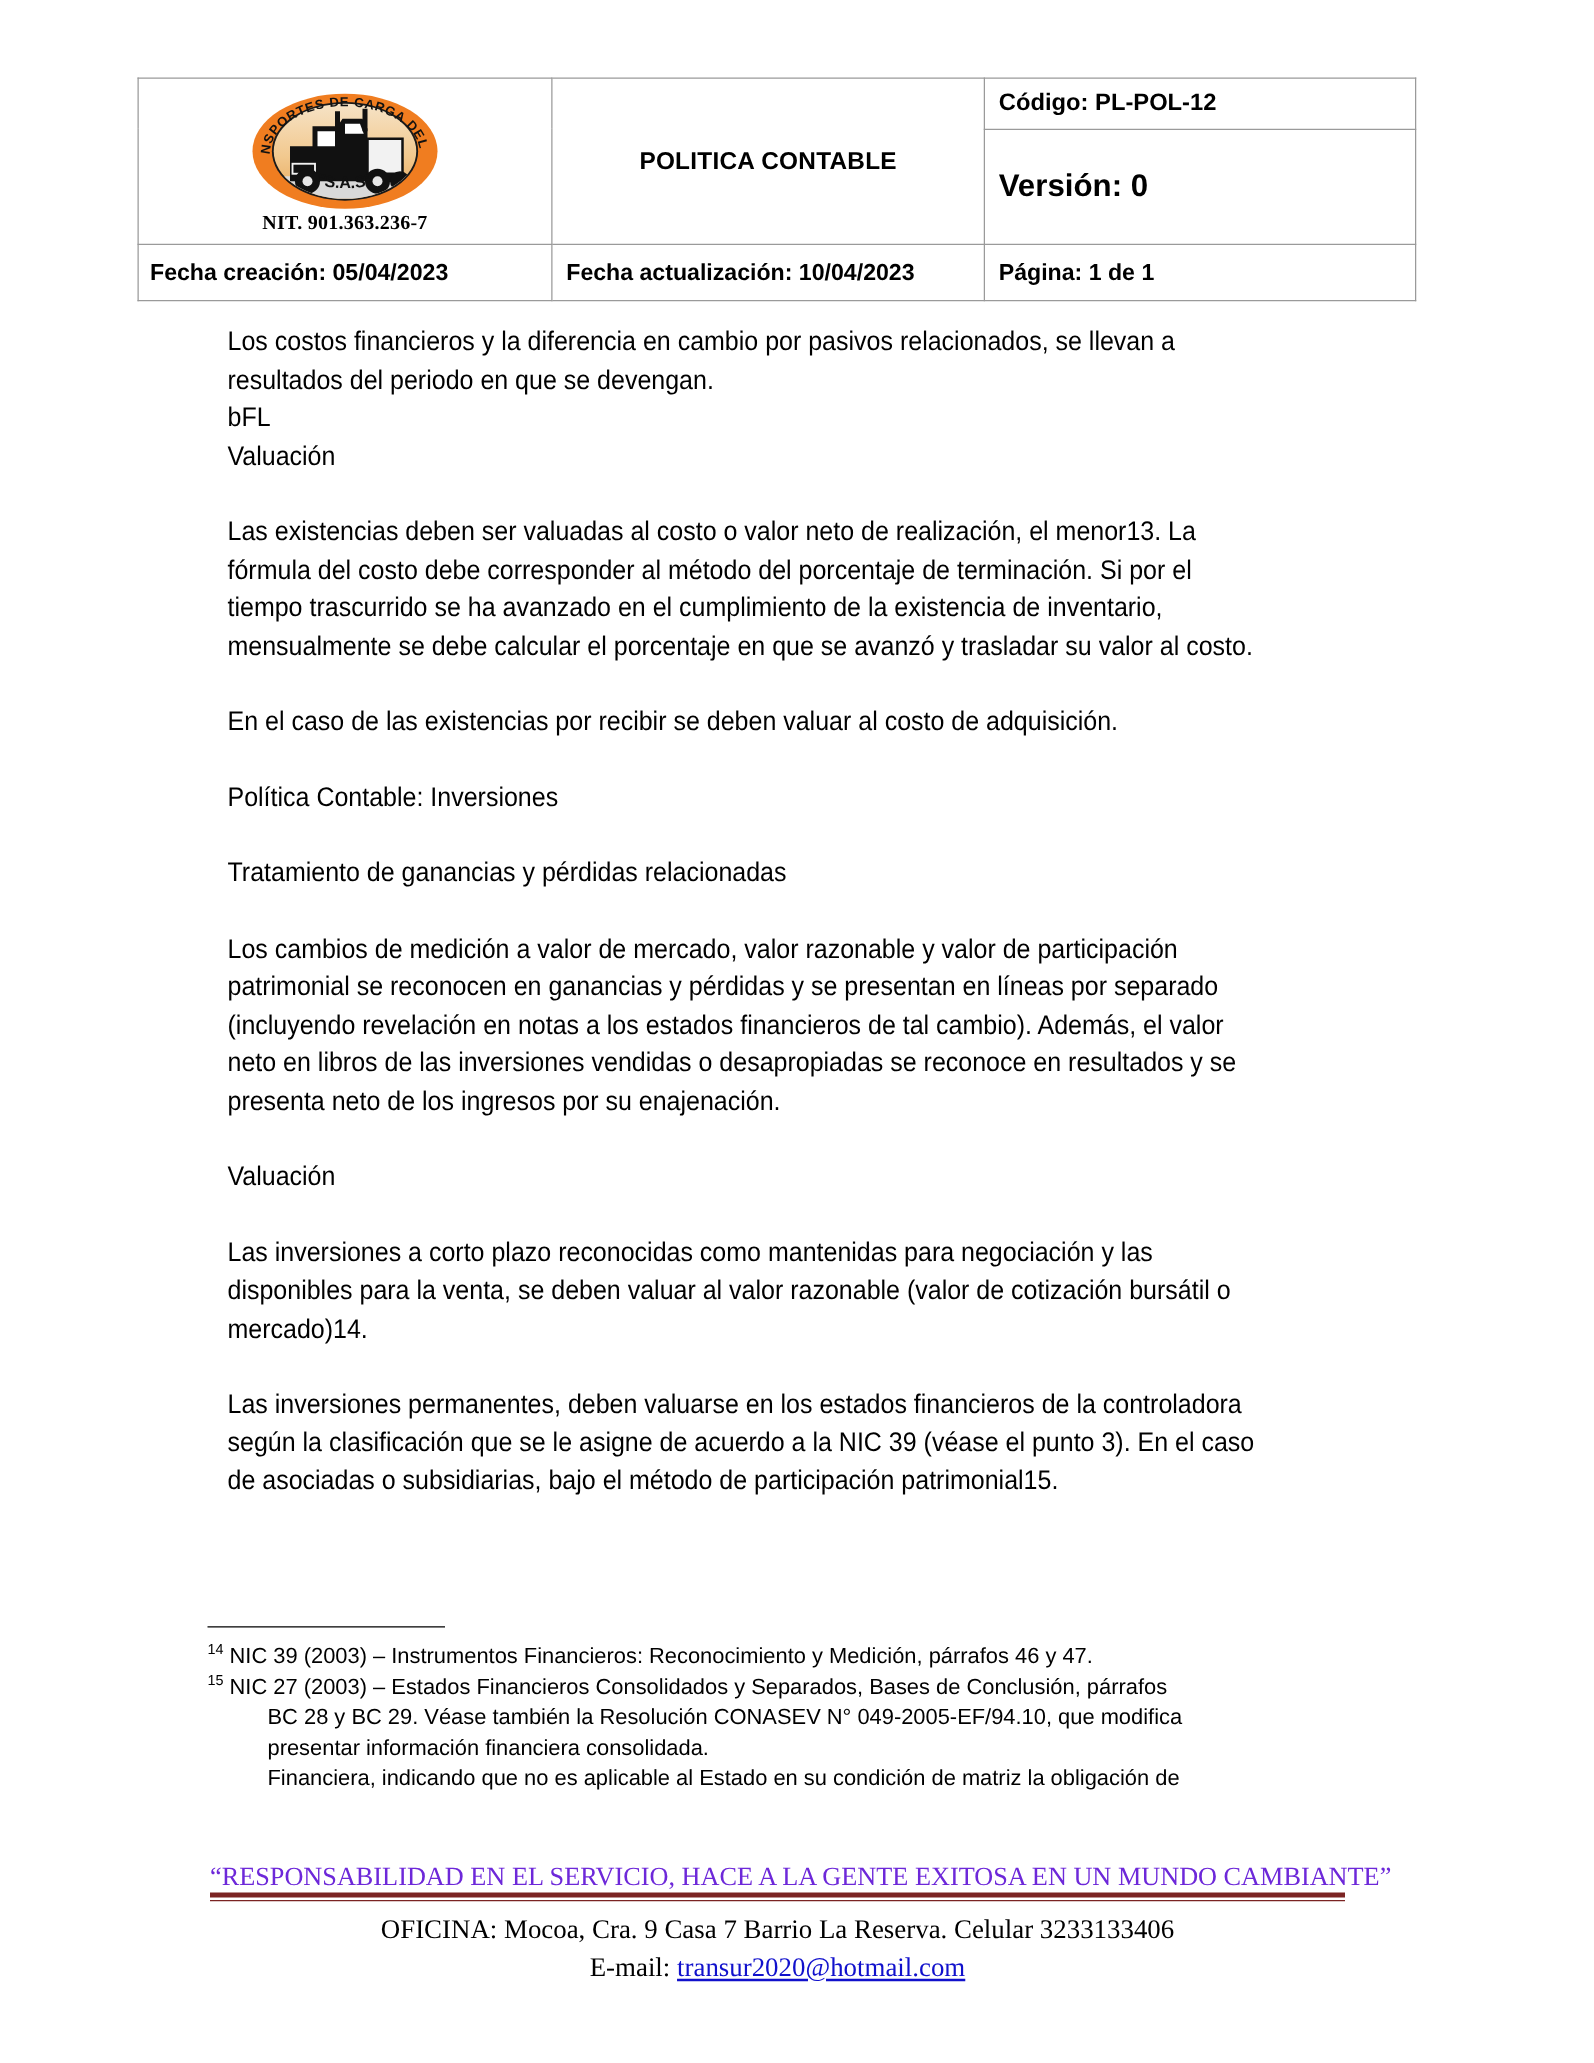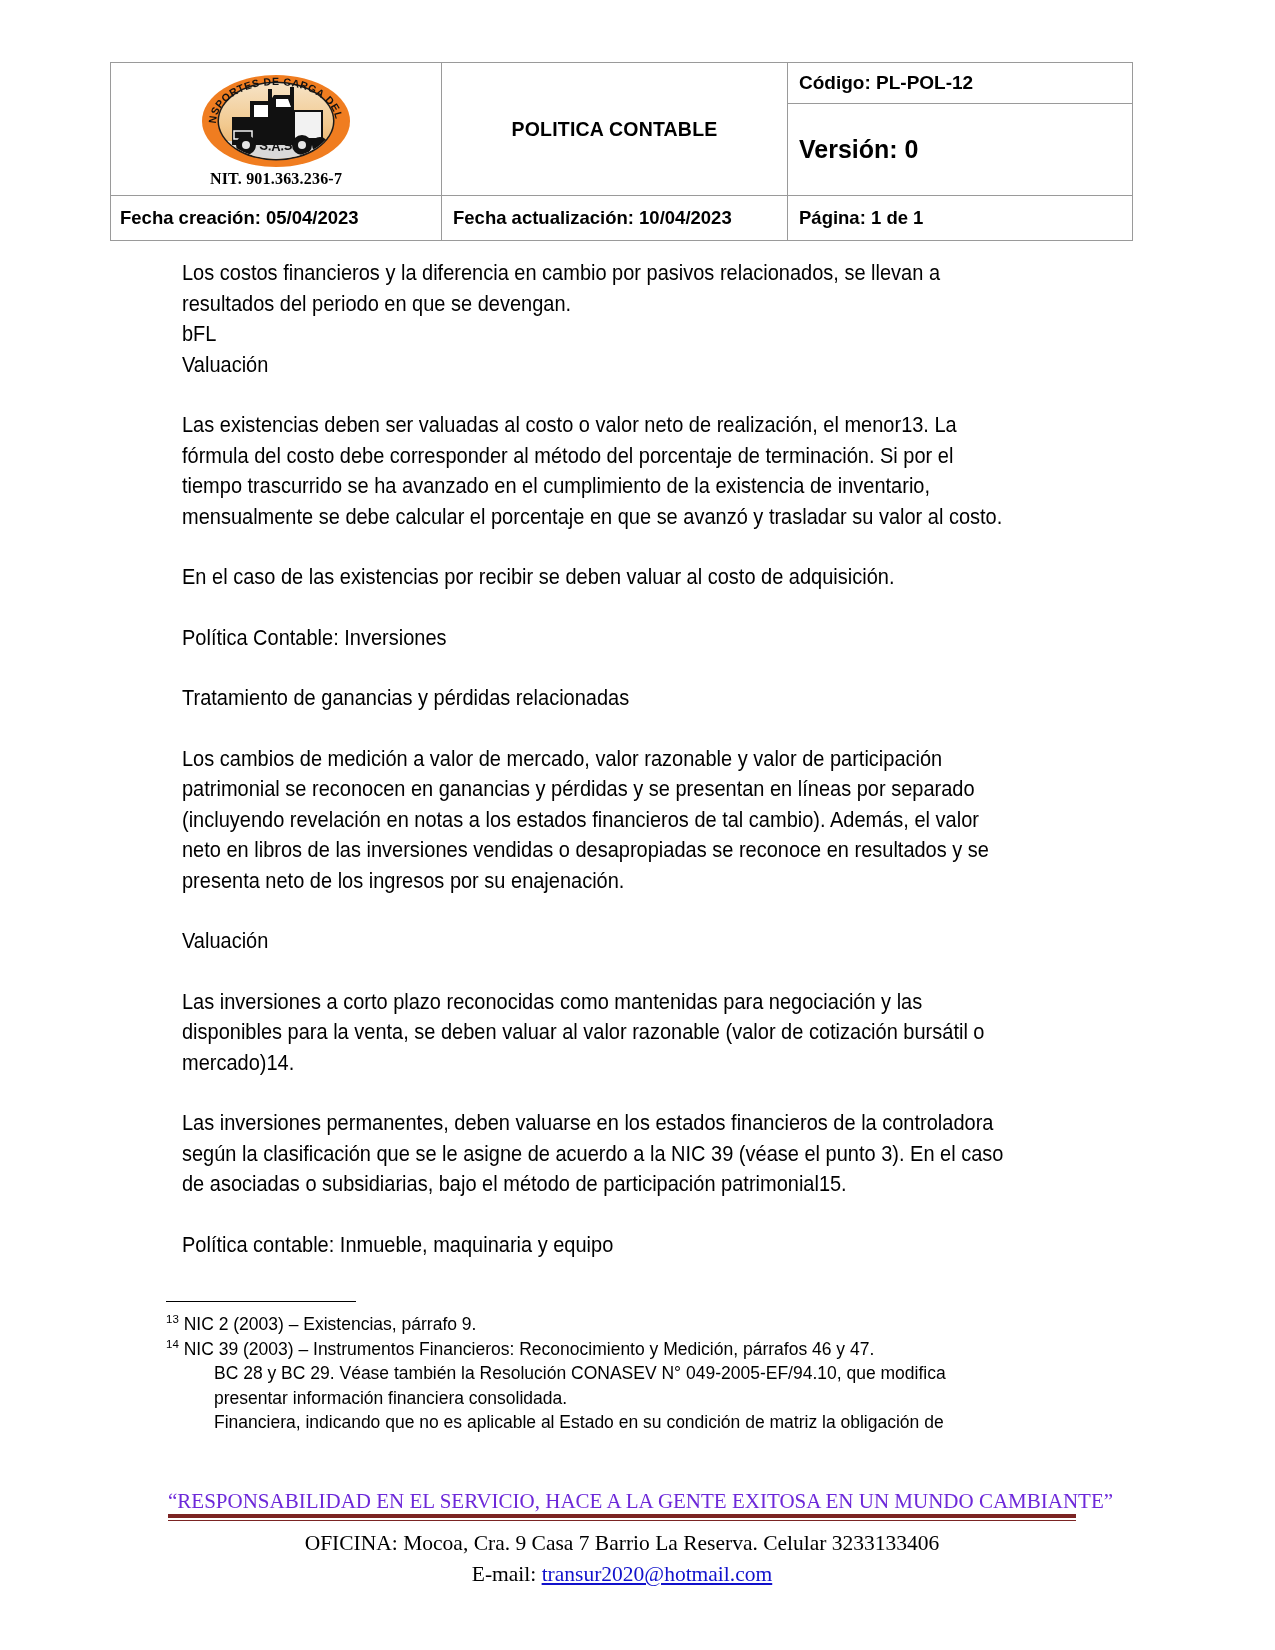--- a/index.html
+++ b/index.html
@@ -333,30 +333,27 @@
     <div class="gap"></div>
 
     <p class="p">
       <span class="cond">Las inversiones permanentes, deben valuarse en los estados financieros de la controladora</span>
       <span class="cond">según la clasificación que se le asigne de acuerdo a la NIC 39 (véase el punto 3).  En el caso</span>
       <span class="cond">de asociadas o subsidiarias, bajo el método de participación patrimonial15.</span>
     </p>
 
     <div class="gap"></div>
 
-    <p class="p nojust">
-      <span class="cond">Política contable:  Inmueble, maquinaria y equipo</span>
-    </p>
   </div>
 
   <div class="fn-rule"></div>
 
   <div class="footnotes">
-    <p class="fn"><sup>13</sup><span> NIC 2 (2003) – Existencias, párrafo 9.</span></p>
     <p class="fn"><sup>14</sup><span> NIC 39 (2003) – Instrumentos Financieros: Reconocimiento y Medición, párrafos 46 y 47.</span></p>
+    <p class="fn"><sup>15</sup><span> NIC 27 (2003) – Estados Financieros Consolidados y Separados, Bases de Conclusión, párrafos</span></p>
     <p class="fn-cont">BC 28 y BC 29.  Véase también la Resolución CONASEV N° 049-2005-EF/94.10, que modifica</p>
     <p class="fn-cont">presentar información financiera consolidada.</p>
     <p class="fn-cont">Financiera, indicando que no es aplicable al Estado en su condición de matriz la obligación de</p>
   </div>
 
   <div class="tagline">“RESPONSABILIDAD EN EL SERVICIO, HACE A LA GENTE EXITOSA EN UN MUNDO CAMBIANTE”</div>
 
   <div class="rule-double">
     <div class="thick"></div>
     <div class="thin"></div>

